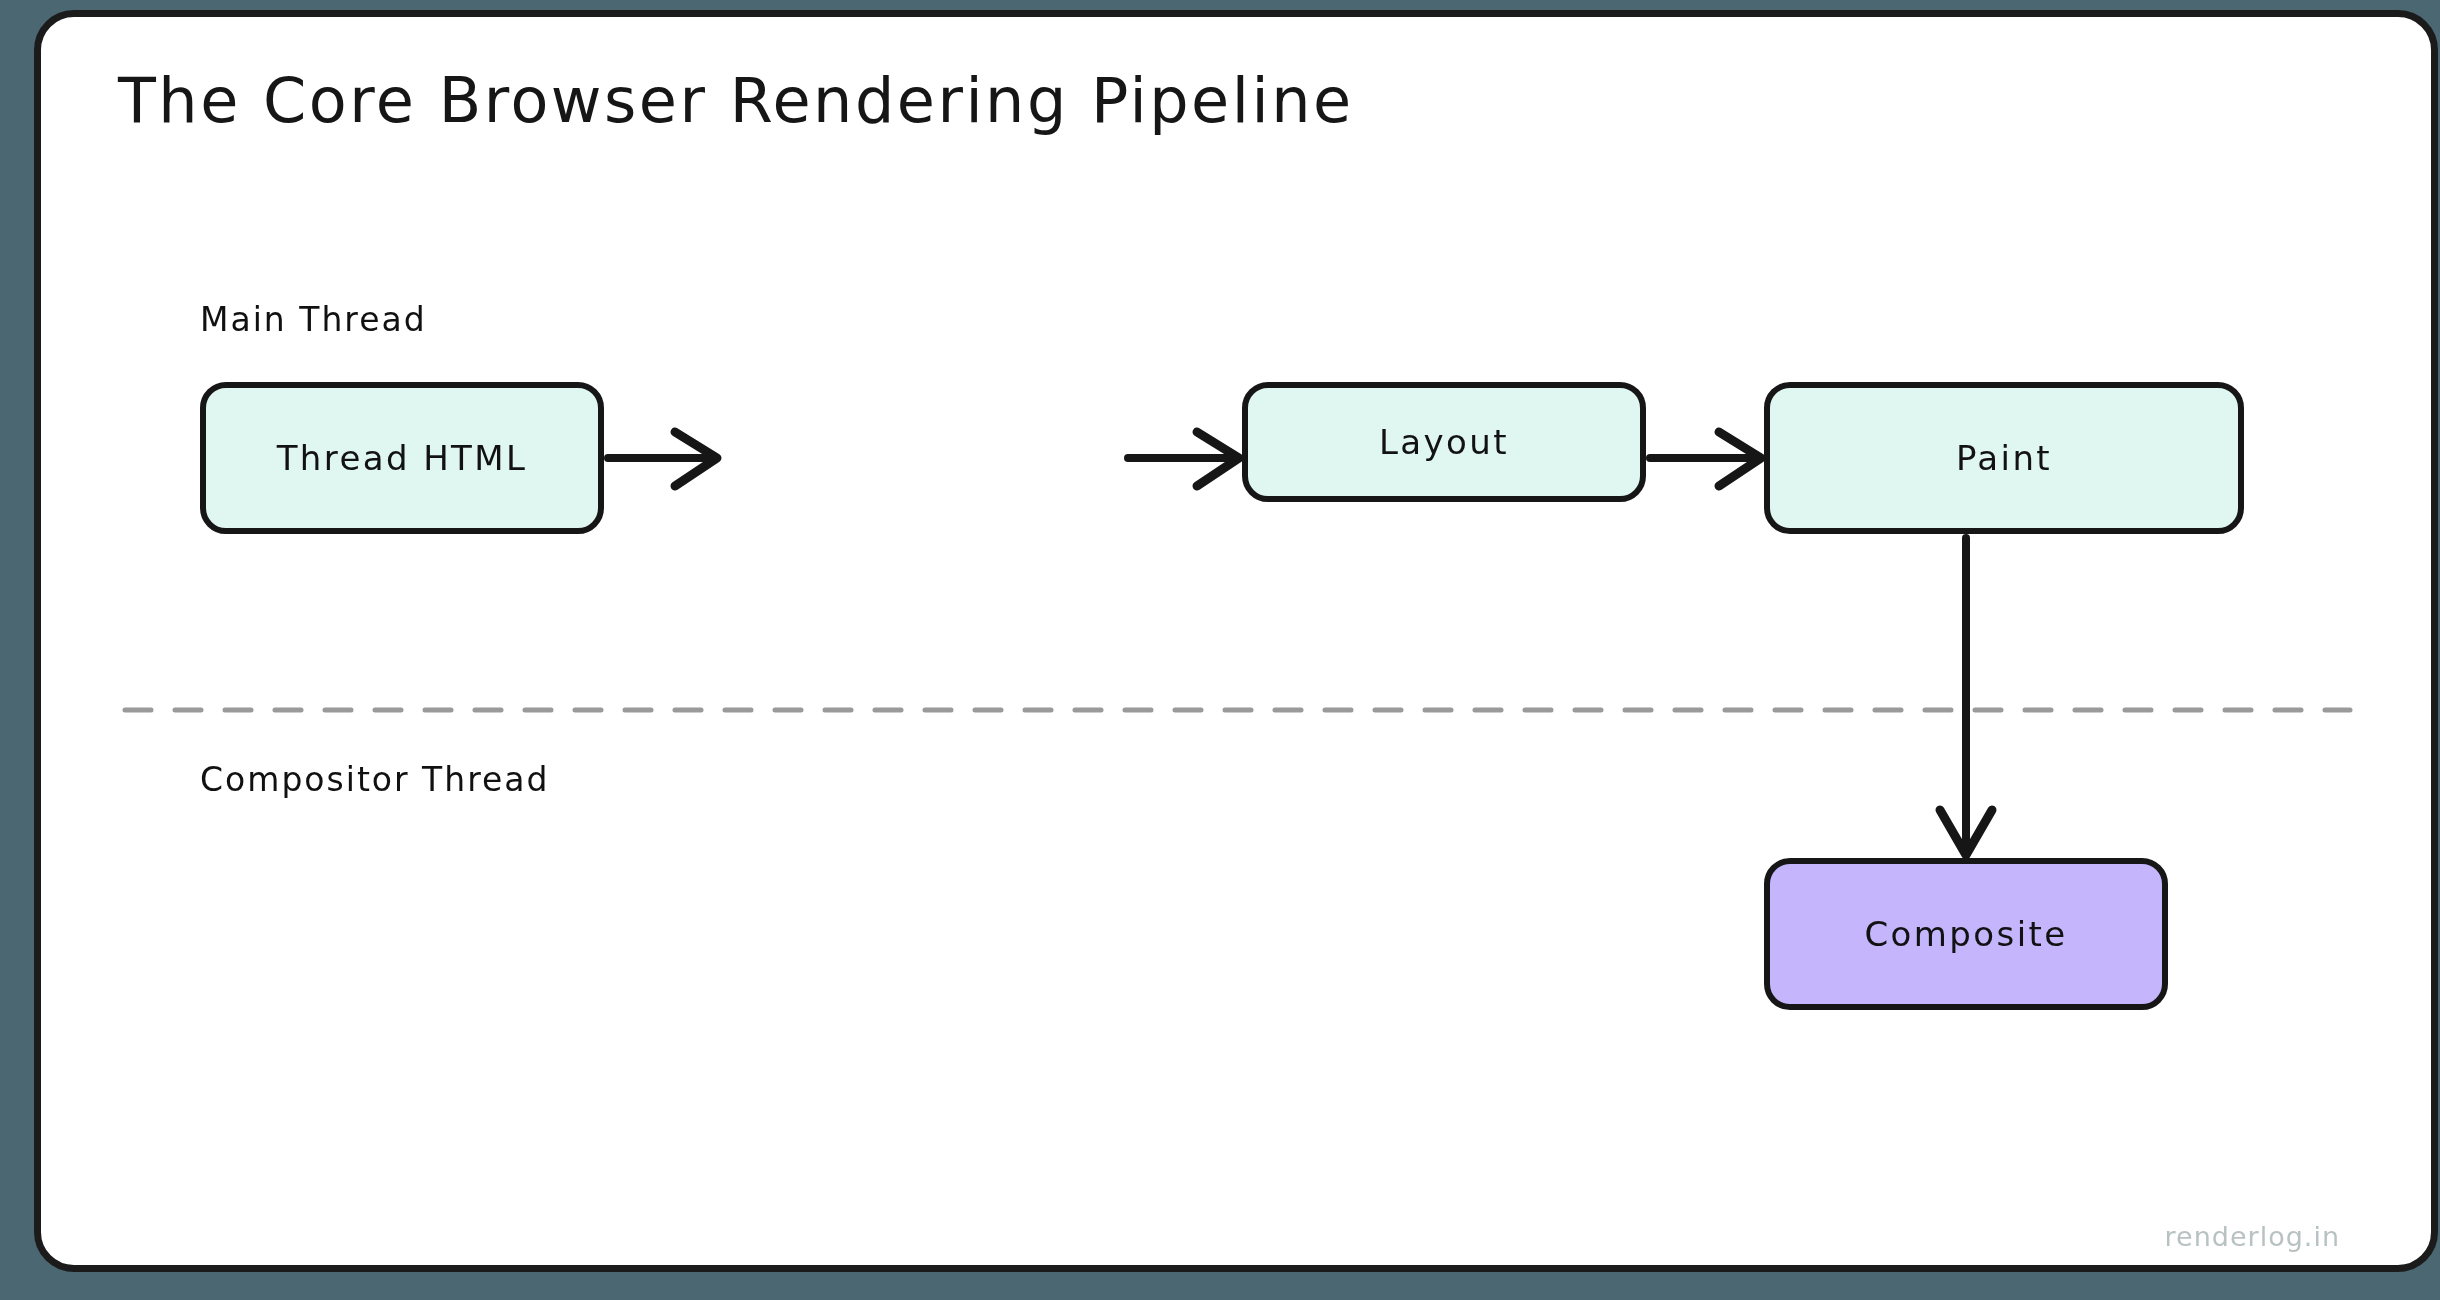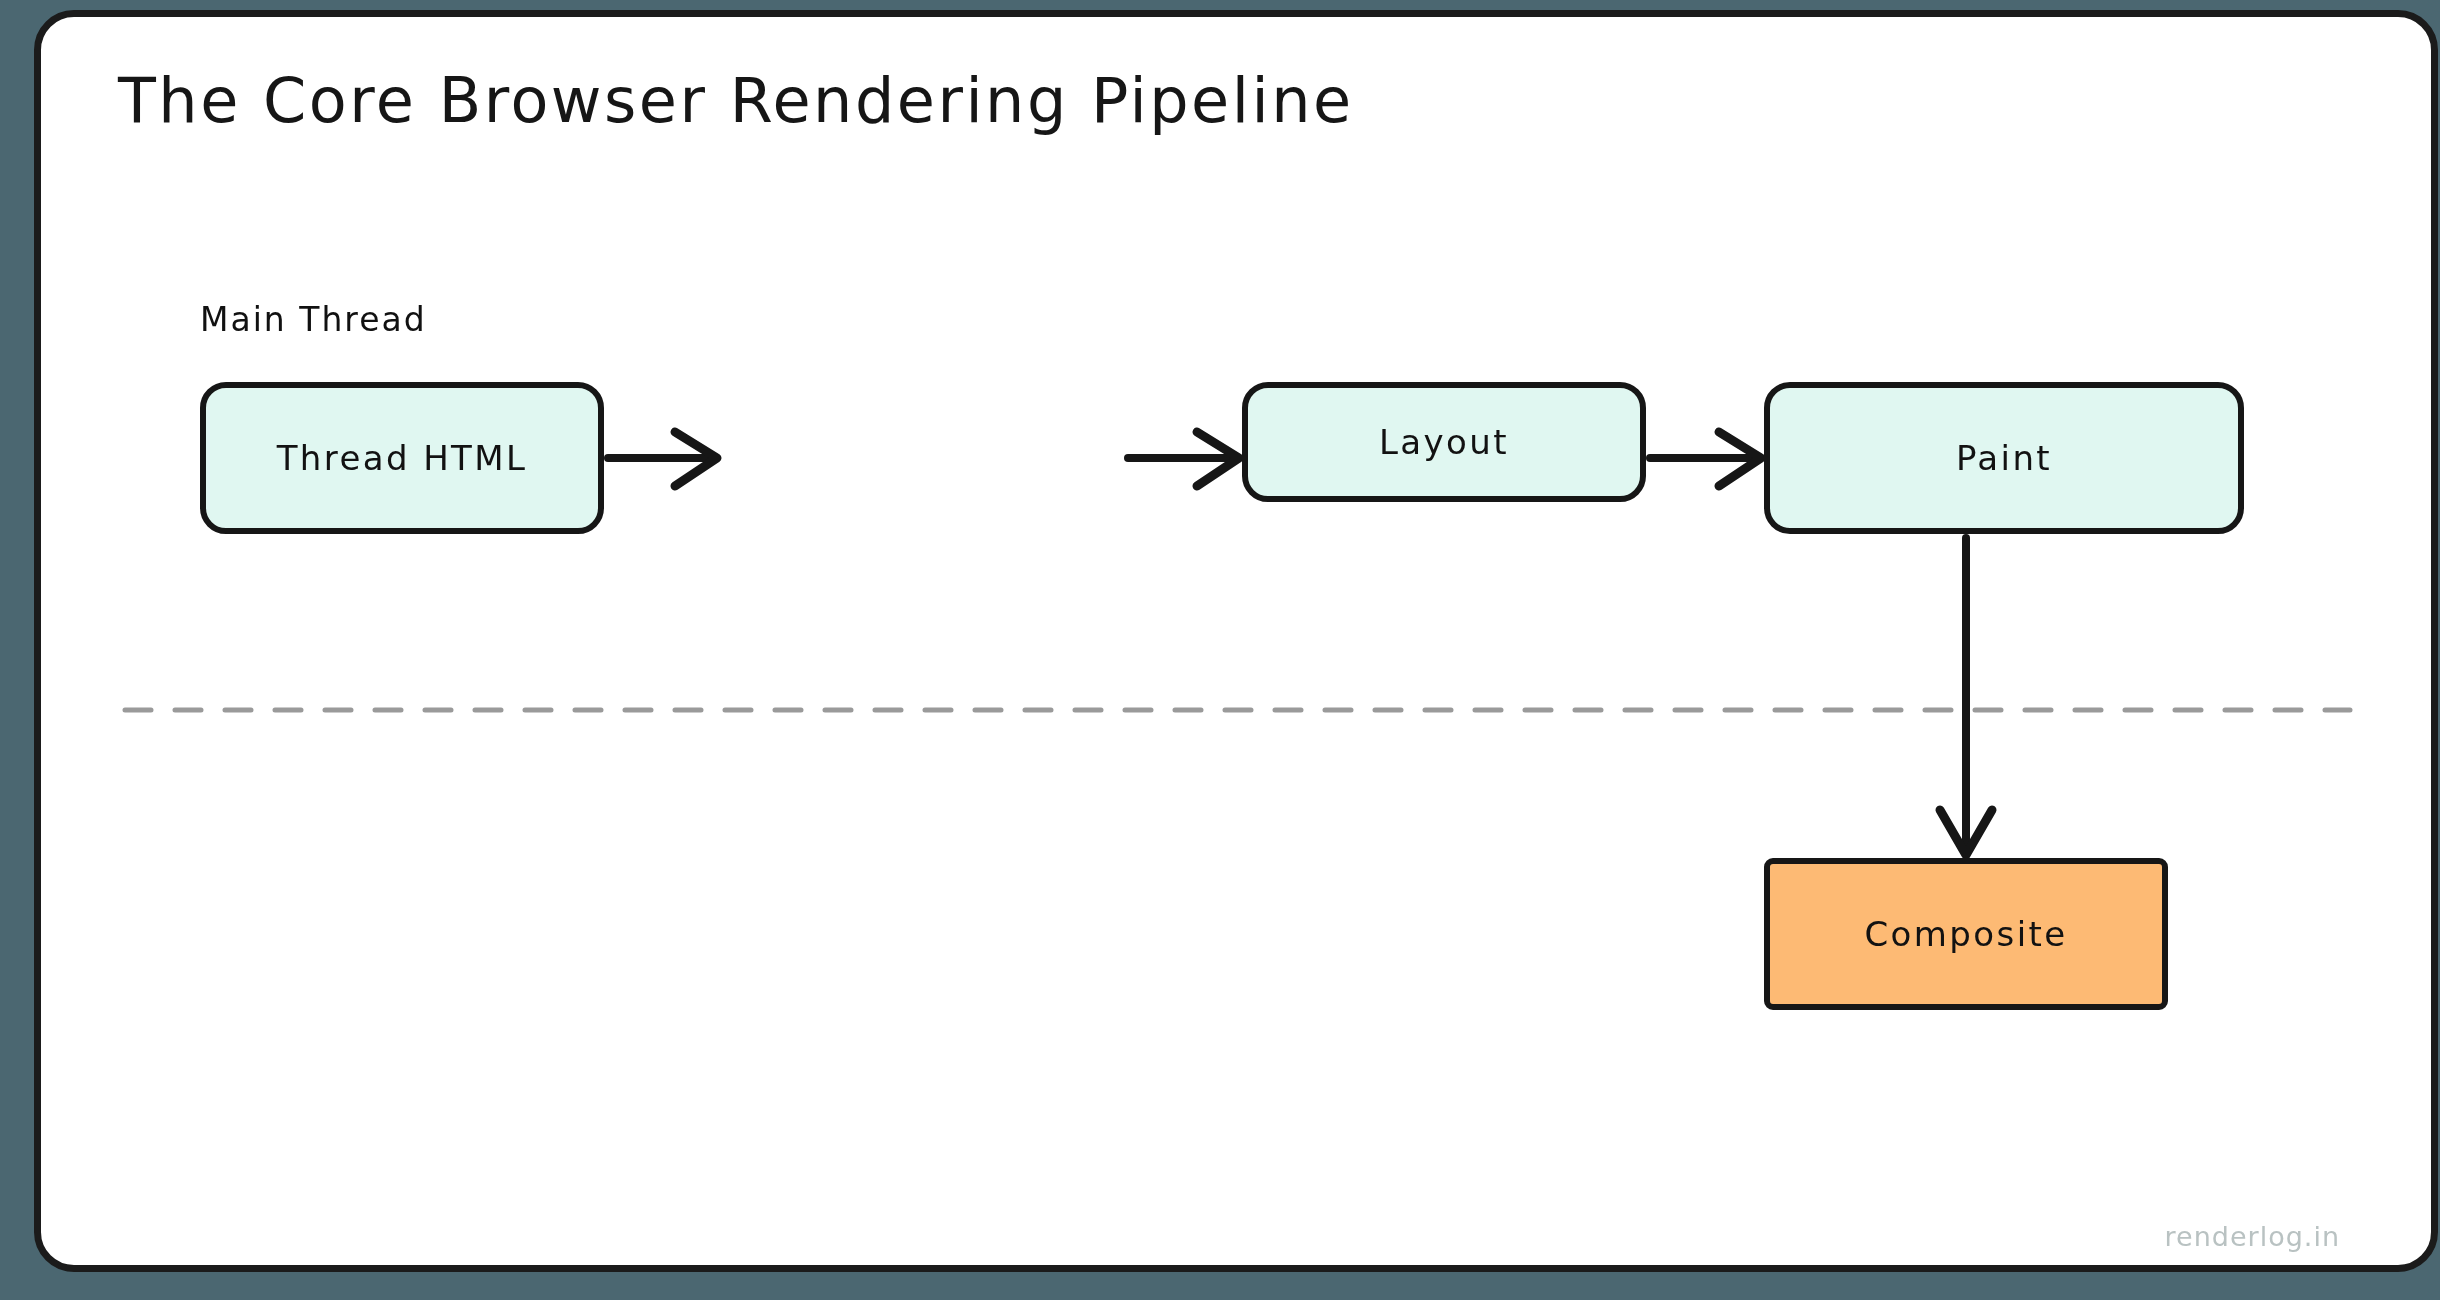--- a/index.html
+++ b/index.html
@@ -82,21 +82,21 @@
     justify-content: center;
   }
   .node-label {
     font-family: "DejaVu Sans", sans-serif;
     font-size: 34px;
     letter-spacing: 2.4px;
     color: #121212;
     white-space: nowrap;
   }
   .node.mint  { background: #e0f7f1; }
-  .node.green { background: #fdba74; border-radius: 9px; }
+  .node.green { background: #c4b5fd; }
 
   #node-parse     { left: 180px;  top: 382px; width: 404px; height: 152px; }
   #node-style     { left: 700px;  top: 382px; width: 404px; height: 152px; }
   #node-layout    { left: 1222px; top: 382px; width: 404px; height: 120px; }
   #node-paint     { left: 1744px; top: 382px; width: 480px; height: 152px; }
   #node-composite { left: 1744px; top: 858px; width: 404px; height: 152px; }
 
   
   #wires {
     position: absolute;
@@ -121,20 +121,21 @@
 </head>
 <body>
 
 <div id="stage">
 
   <div id="card"></div>
 
   <div id="title">The Core Browser Rendering Pipeline</div>
 
   <div class="lane-label" id="lane-main">Main Thread</div>
+  <div class="lane-label" id="lane-comp">Compositor Thread</div>
 
   <svg id="wires" viewBox="0 0 2440 1300" xmlns="http://www.w3.org/2000/svg">
 
     <line x1="105" y1="710" x2="2330" y2="710" stroke="#9a9a9a" stroke-width="5" stroke-linecap="round" stroke-dasharray="26 24"></line>
 
     <g>
       <path d="M 588 458 L 694 458" stroke="#161616" stroke-width="8" fill="none" stroke-linecap="round"></path>
       <path d="M 655 432 L 697 458 L 655 486" stroke="#161616" stroke-width="9" fill="none" stroke-linecap="round" stroke-linejoin="round"></path>
     </g>
 

